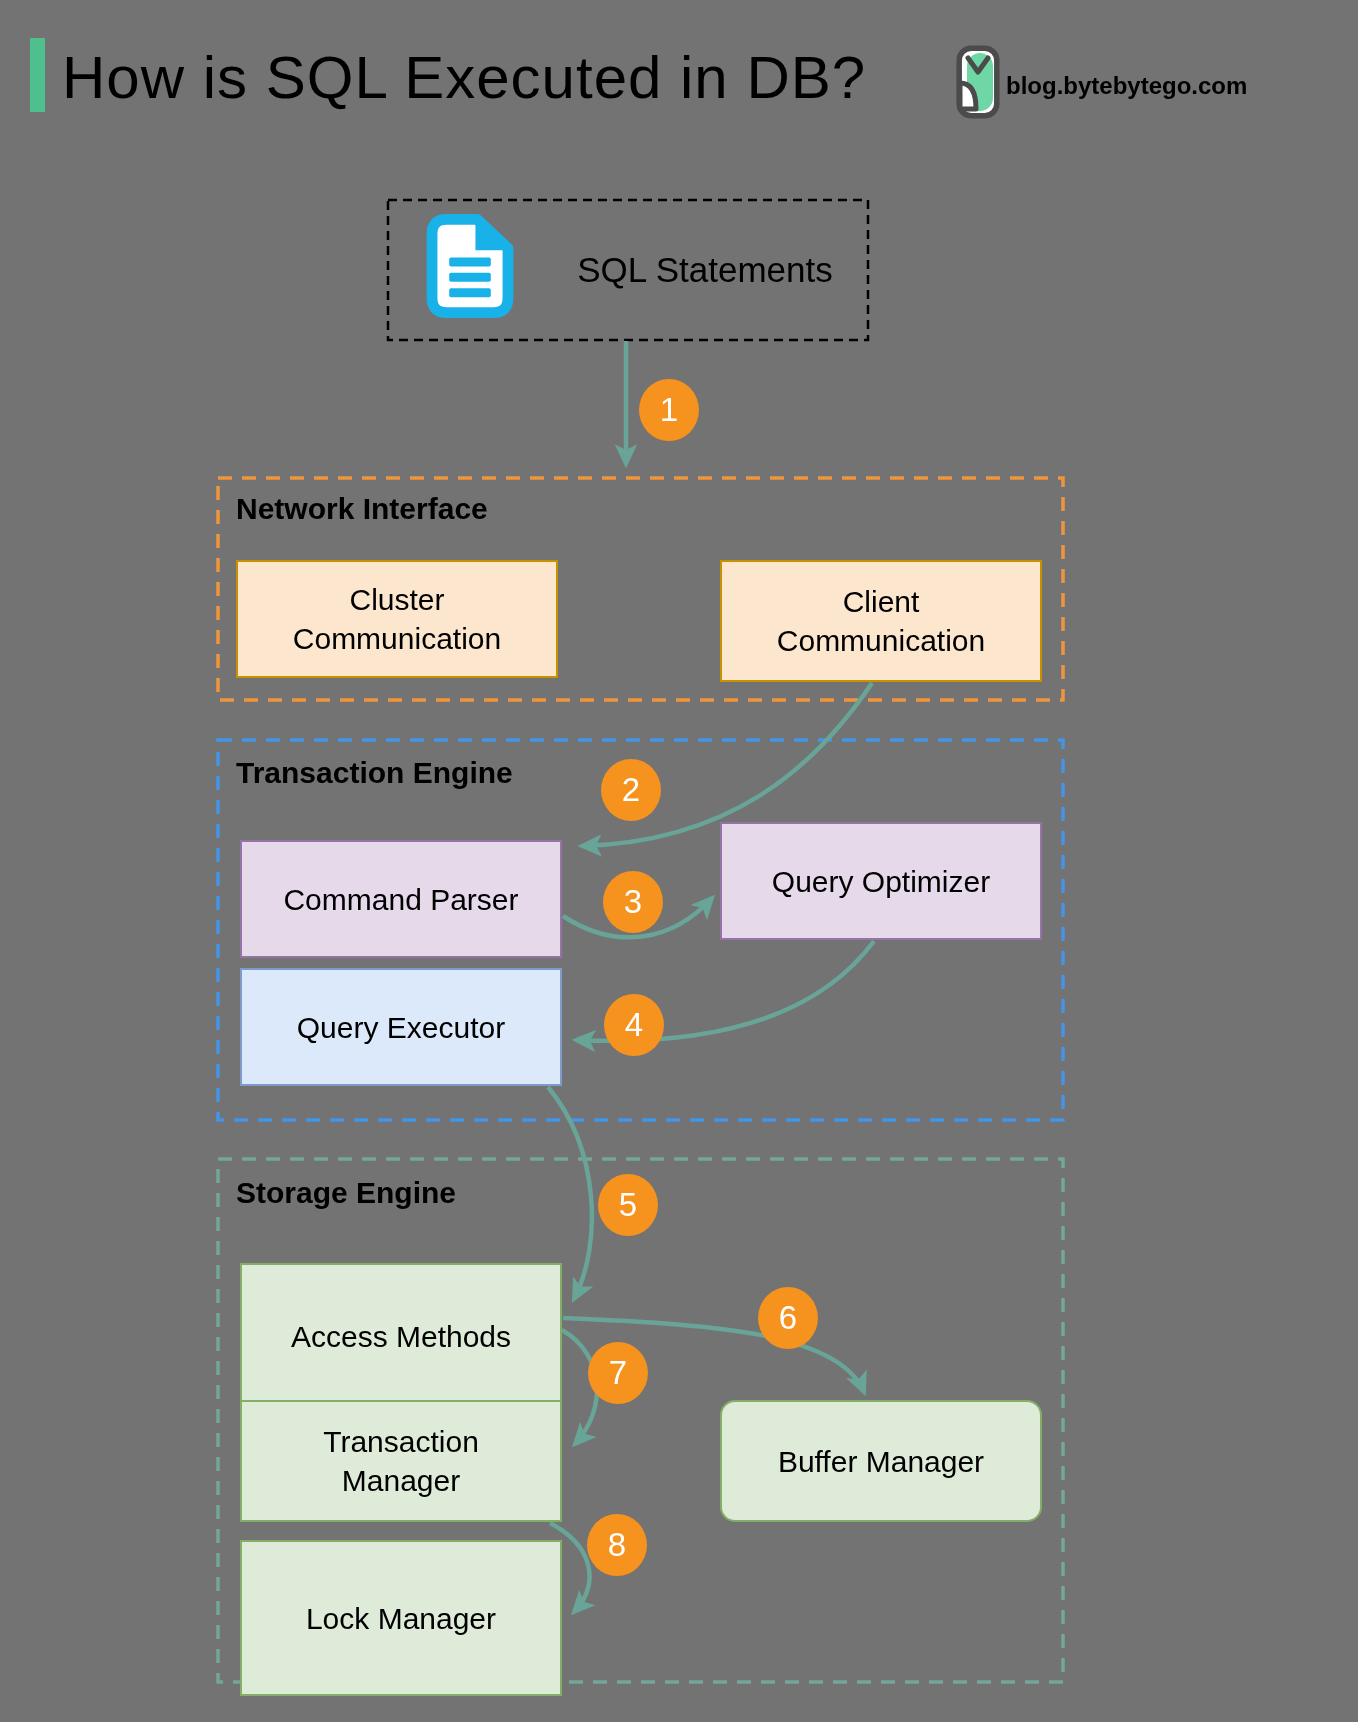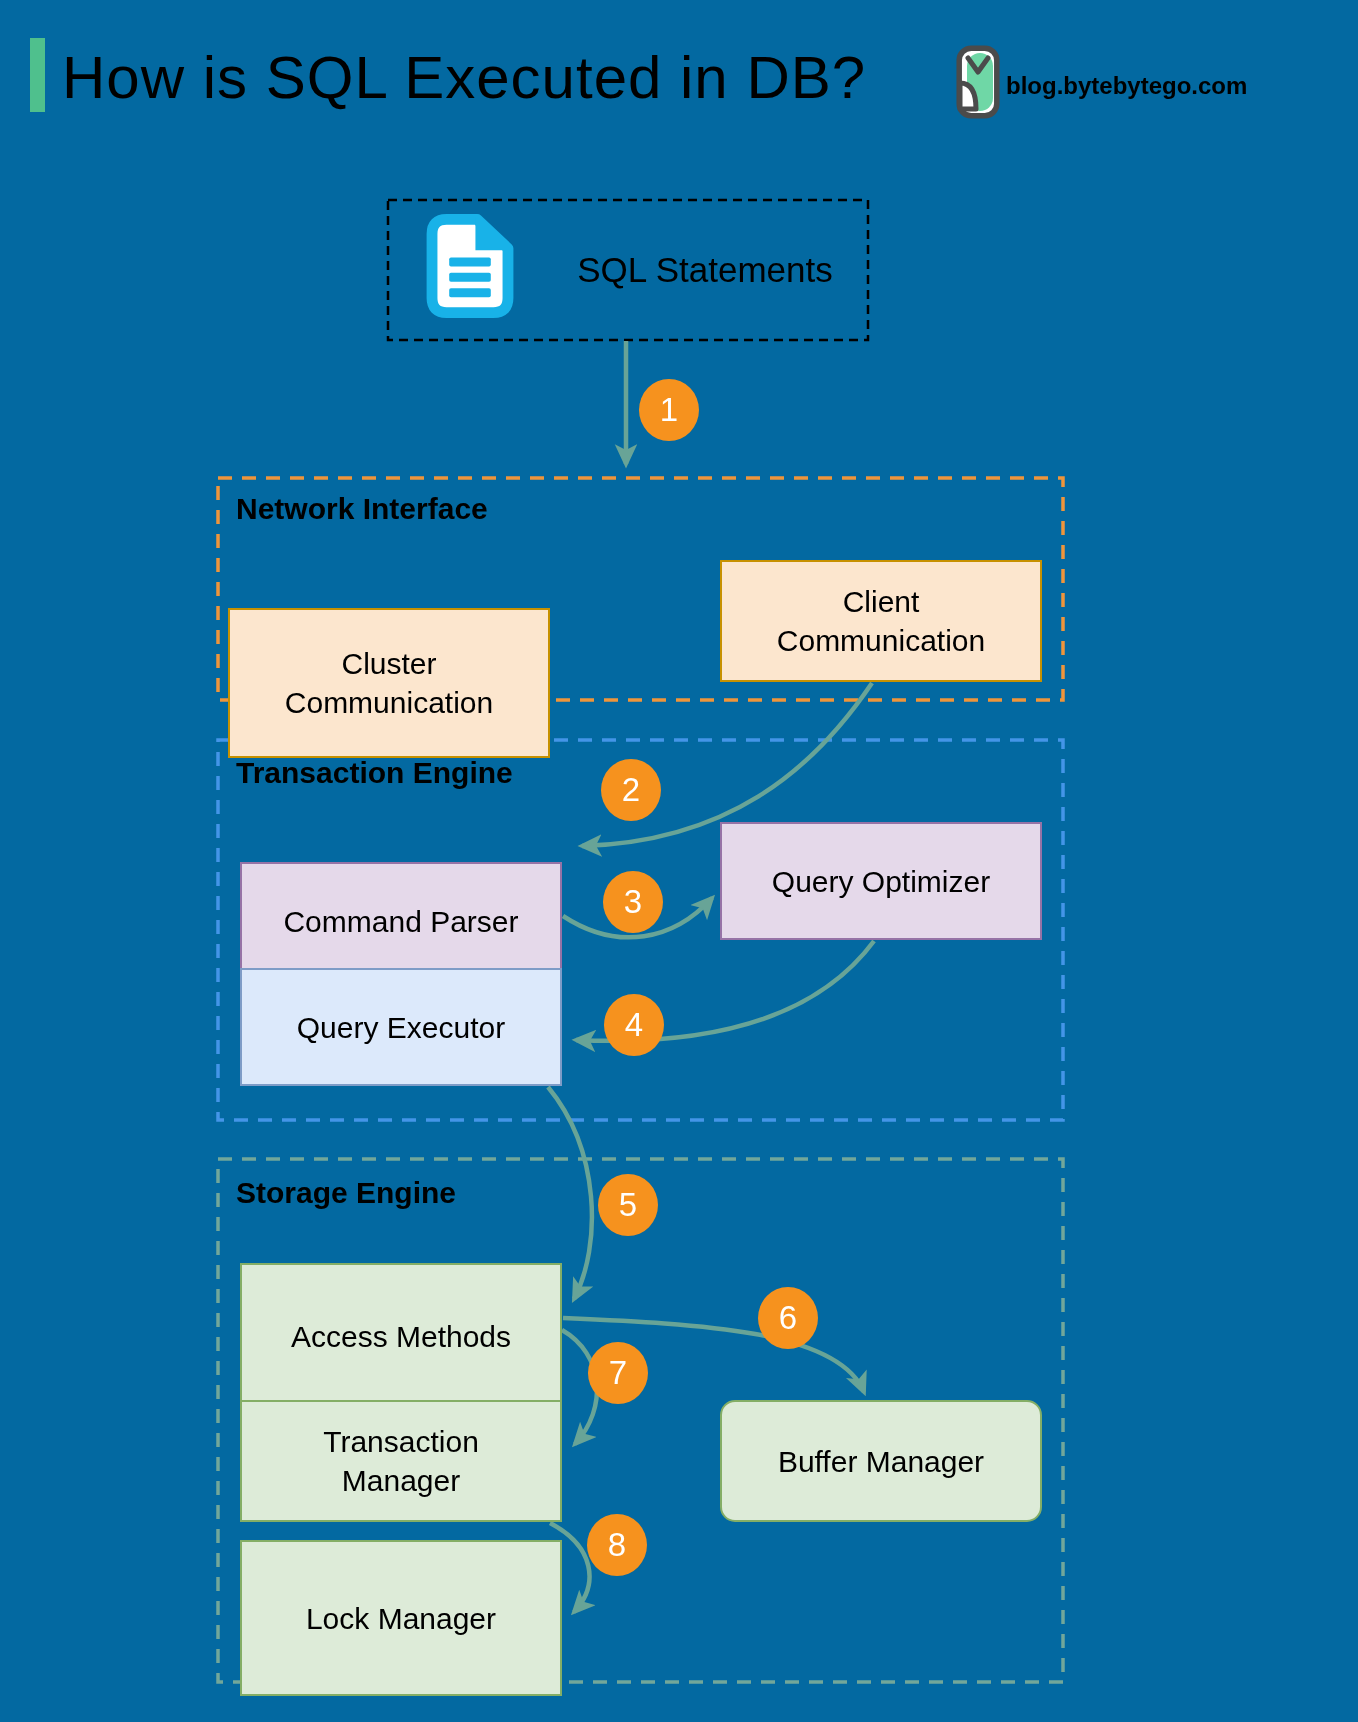--- a/index.html
+++ b/index.html
@@ -1,16 +1,16 @@
 <!DOCTYPE html>
 <html style="--accent: #4FC08D; --arrow: #68A497; --circle: #F6921E; --doc: #18B2E8; --ni: #EF953B; --gold: #C79100; --peach: #FCE6CE; --re: #4495E8; --blue_border: #7E9CC7; --blue_fill: #DCE9FB; --purple_border: #9673A6; --purple_fill: #E5D9EA; --se: #72A79A; --green_border: #84AE66; --green_fill: #DDEBD8; --logo_dark: #4B4B4B; --logo_mint: #6FD7A6;"><head>
 <meta charset="utf-8">
 <style>
   html,body{margin:0;padding:0;background:#fff;}
-  .canvas{position:relative;width:1358px;height:1722px;background:#0369a1;overflow:hidden;
+  .canvas{position:relative;width:1358px;height:1722px;background:#737373;overflow:hidden;
           font-family:"Liberation Sans","DejaVu Sans",sans-serif;color:#000;}
   .overlay{position:absolute;left:0;top:0;width:1358px;height:1722px;pointer-events:none;}
 
   
   .accent-bar{position:absolute;left:30px;top:38px;width:15px;height:74px;background:var(--accent);}
   .title{position:absolute;left:62px;top:43px;font-size:60px;font-weight:500;letter-spacing:1px;white-space:nowrap;}
   .logo{position:absolute;left:956px;top:45px;width:44px;height:74px;}
   .site{position:absolute;left:1006px;top:72px;font-size:24px;font-weight:bold;white-space:nowrap;}
 
   
@@ -86,26 +86,26 @@
     <rect x="27" y="48" width="46" height="10" rx="2" fill="var(--doc)"></rect>
     <rect x="27" y="65" width="46" height="10" rx="2" fill="var(--doc)"></rect>
     <rect x="27" y="82" width="46" height="10" rx="2" fill="var(--doc)"></rect>
   </svg>
   <div class="sql-label">SQL Statements</div>
 
   <div class="zone-label" style="left:236px;top:492px;">Network Interface</div>
   <div class="zone-label" style="left:236px;top:756px;">Transaction Engine</div>
   <div class="zone-label" style="left:236px;top:1176px;">Storage Engine</div>
 
-  <div class="node peach" style="left:228px;top:560px;height:150px;margin-top:48px;">Cluster
+  <div class="node peach" style="left:236px;top:560px;height:118px;">Cluster
 Communication</div>
   <div class="node peach" style="left:720px;top:560px;height:122px;">Client
 Communication</div>
 
-  <div class="node purple" style="left:240px;top:862px;height:118px;text-align:center;">Command Parser</div>
+  <div class="node purple" style="left:240px;top:840px;height:118px;text-align:center;">Command Parser</div>
   <div class="node purple" style="left:720px;top:822px;height:118px;">Query Optimizer</div>
   <div class="node blue" style="left:240px;top:968px;height:118px;">Query Executor</div>
 
   <div class="node green" style="left:240px;top:1263px;height:147px;">Access Methods</div>
   <div class="node green" style="left:720px;top:1400px;height:122px;border-radius:15px;">Buffer Manager</div>
   <div class="node green" style="left:240px;top:1400px;height:122px;">Transaction
 Manager</div>
   <div class="node green" style="left:240px;top:1540px;height:156px;">Lock Manager</div>
 
   <div class="step" style="left:639px;top:379px;">1</div>

